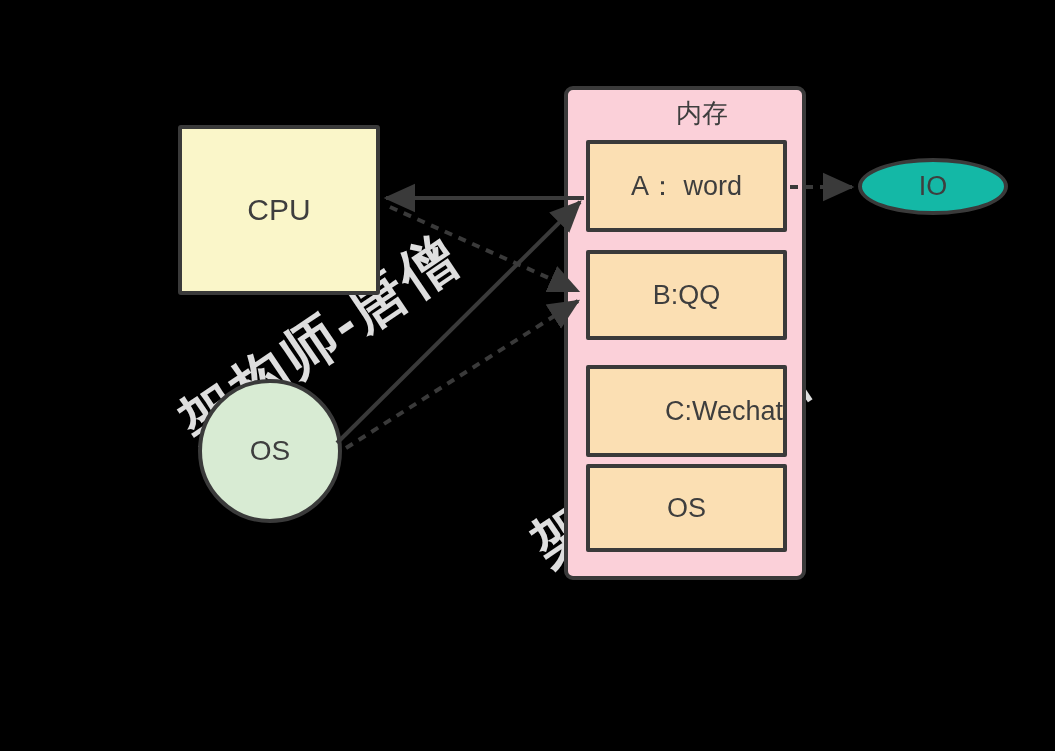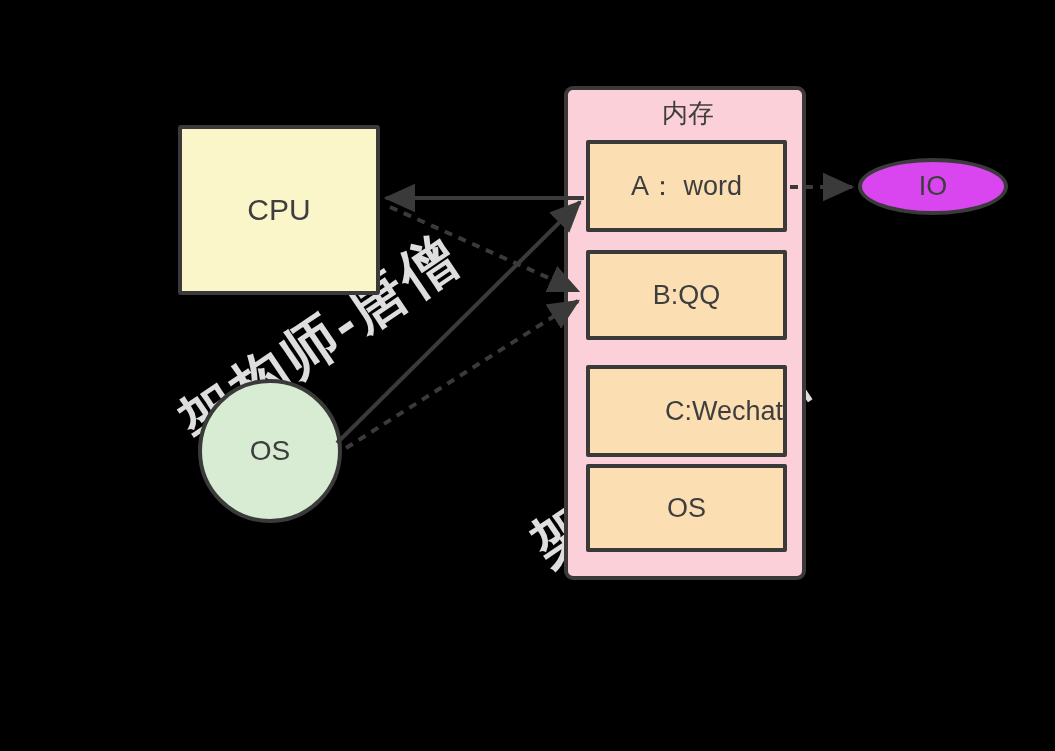--- a/index.html
+++ b/index.html
@@ -26,40 +26,40 @@
   #cpu-node {
     left:178px; top:125px; width:202px; height:170px;
     background:#FAF6C9; border-radius:3px; font-size:30px;
   }
   #memory-node {
     left:564px; top:86px; width:242px; height:494px;
     background:#FBD0D9; border-radius:9px;
     display:block;
   }
   #memory-title {
-    position:absolute; top:6px; left:3px; width:100%;
+    position:absolute; top:6px; left:17px; width:100%;
     text-align:center; font-size:26px; color:#3E3E3E;
   }
   .mem-block {
     position:absolute; left:18px; width:201px; box-sizing:border-box;
     background:#FBDFB3; border:4px solid #3A3A3A; border-radius:2px;
     display:flex; align-items:center; justify-content:center;
     font-size:27px; color:#3E3E3E;
   }
   #block-a  { top:50px;  height:92px; }
   #block-b  { top:160px; height:90px; }
   #block-c  { top:275px; height:92px;justify-content:flex-end; }
   #block-os { top:374px; height:88px; }
   #os-node {
     left:198px; top:379px; width:144px; height:144px;
     background:#D8EBD3; border-radius:50%; font-size:28px;
   }
   #io-node {
     left:858px; top:158px; width:150px; height:57px;
-    background:#d946ef; border-radius:50%; font-size:27px;
+    background:#14b8a6; border-radius:50%; font-size:27px;
   }
   
   #arrow-layer { position:absolute; left:0; top:0; z-index:3; pointer-events:none; }
   .edge { stroke:#3A3A3A; stroke-width:4; fill:none; }
   .edge.dashed { stroke-dasharray:8 7; }
 </style>
 </head>
 <body>
 
 <div class="stage">

